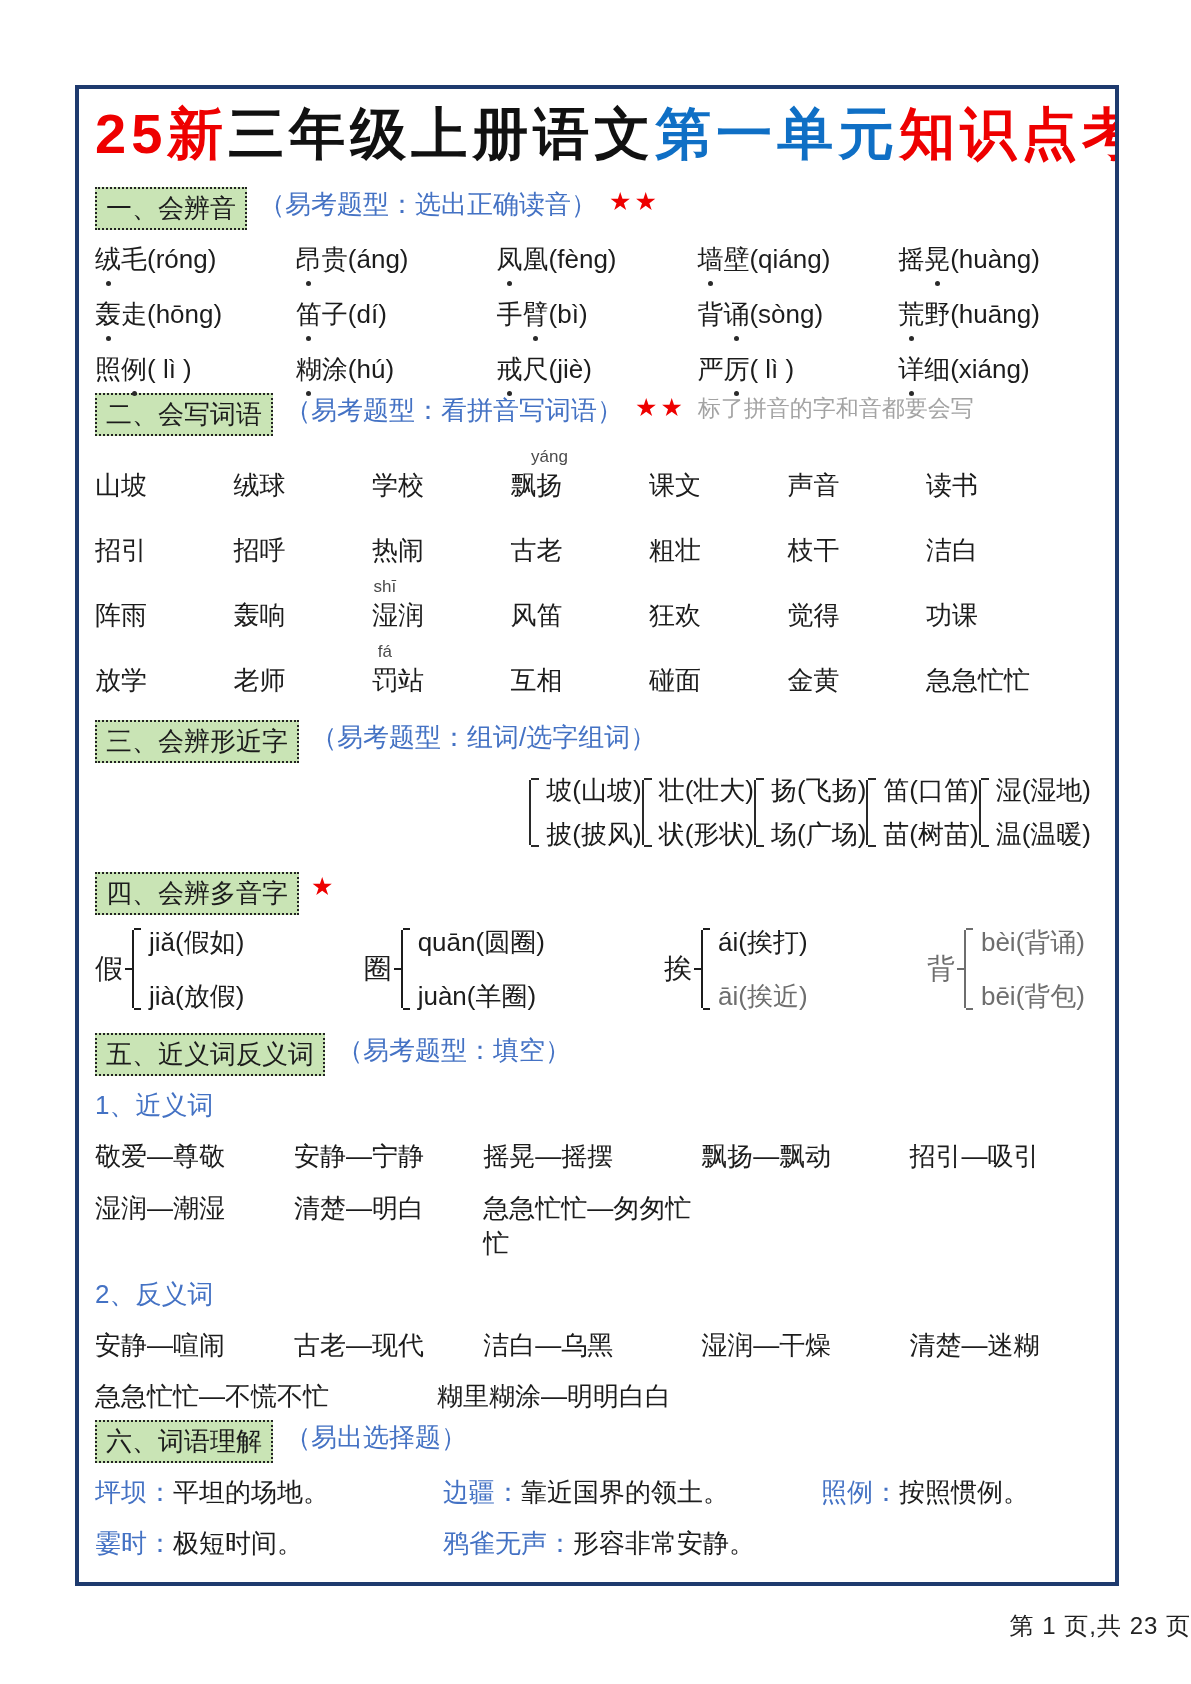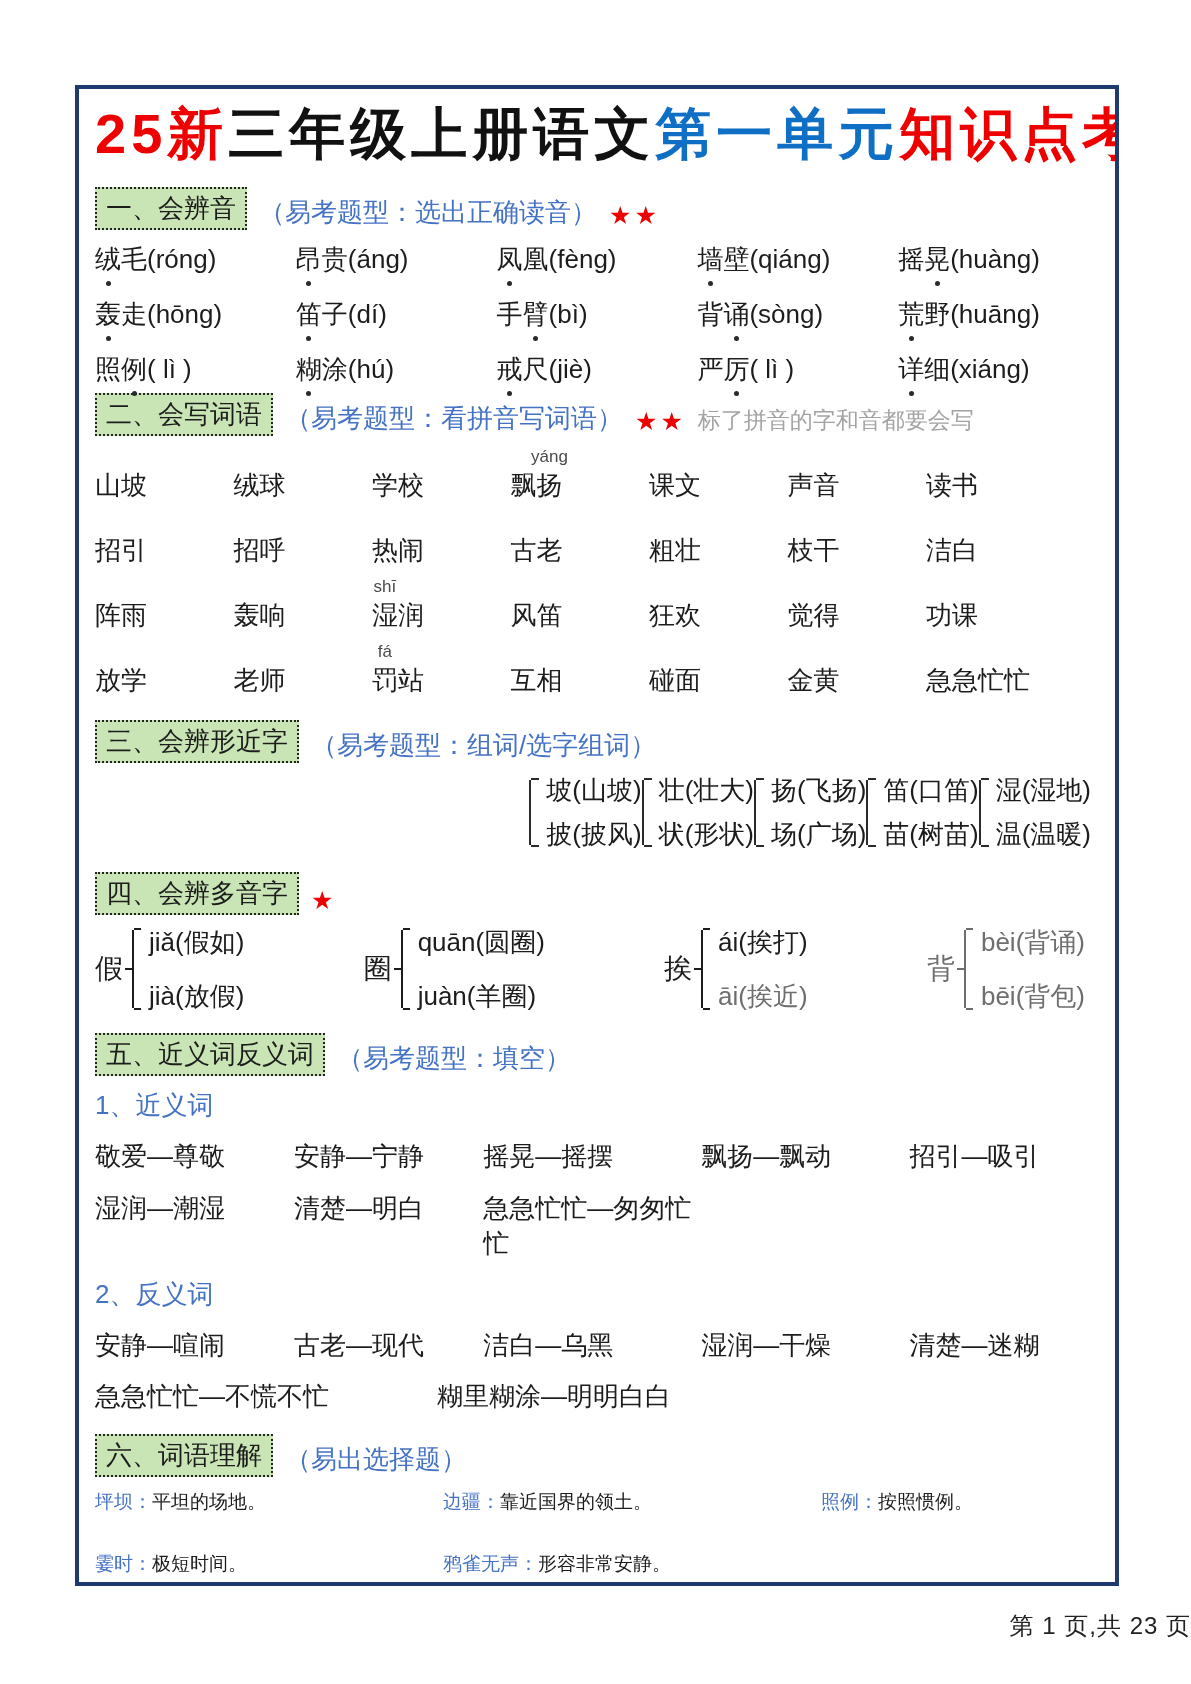--- a/index.html
+++ b/index.html
@@ -11,21 +11,21 @@
     position:absolute;left:75px;top:85px;width:1044px;height:1501px;
     border:4px solid #1e3a6e;box-sizing:border-box;
     padding:6px 16px 0 16px;overflow:hidden;
   }
   .title{
     font-size:56px;font-weight:bold;text-align:center;
     margin:2px 0 14px 0;letter-spacing:5px;white-space:nowrap;
   }
   .t-red{color:#ee0000;text-align:right;} .t-black{color:#111111;} .t-blue{color:#0f6fc5;}
 
-  .sec-head{display:flex;align-items:flex-end;gap:12px;margin:0 0 12px 0;}
+  .sec-head{display:flex;align-items:flex-start;gap:12px;margin:0 0 12px 0;}
   .ghead{
     background:#c9e4b5;border:2px dotted #222;padding:2px 9px;
     font-size:26px;color:#1c1c1c;white-space:nowrap;
   }
   .bnote{color:#4472c4;font-size:26px;white-space:nowrap;}
   .stars{color:#ee0000;font-size:25px;letter-spacing:3px;white-space:nowrap;}
   .gtip{color:#a3a3a3;font-size:23px;white-space:nowrap;}
 
   .grid5{display:grid;grid-template-columns:repeat(5,1fr);row-gap:20px;
          font-size:26px;margin-bottom:6px;}
@@ -58,24 +58,24 @@
   .fbr{align-self:stretch;width:8px;border-left:2px solid currentColor;
        position:relative;margin:3px 7px 3px 0;}
   .fbr::before,.fbr::after{content:"";position:absolute;left:0;width:7px;height:2px;background:currentColor;}
   .fbr::before{top:-2px;} .fbr::after{bottom:-2px;}
   .fcol{display:flex;flex-direction:column;gap:24px;line-height:30px;}
   .grayline{color:#6e6e6e;}
 
   .sub{color:#4472c4;font-size:26px;margin:2px 0 16px 0;}
   .grid5b{display:grid;grid-template-columns:1.05fr 1fr 1.15fr 1.1fr 1fr;
           row-gap:17px;font-size:26px;margin-bottom:16px;}
-  .flexrow{display:flex;gap:108px;font-size:26px;margin-bottom:20px;}
-
-  .defs{display:grid;grid-template-columns:348px 378px 1fr;row-gap:36px;
-        font-size:19px;margin-bottom:24px;}
+  .flexrow{display:flex;gap:108px;font-size:26px;margin-bottom:6px;}
+
+  .defs{display:grid;grid-template-columns:348px 378px 1fr;row-gap:16px;
+        font-size:26px;margin-bottom:24px;}
   .term{color:#4472c4;}
 
   .footer{
     position:absolute;left:0;top:1610px;width:100%;text-align:right;
     font-size:24px;color:#222;letter-spacing:1px;
   }
   section{display:block;}
 </style>
 </head>
 <body>

